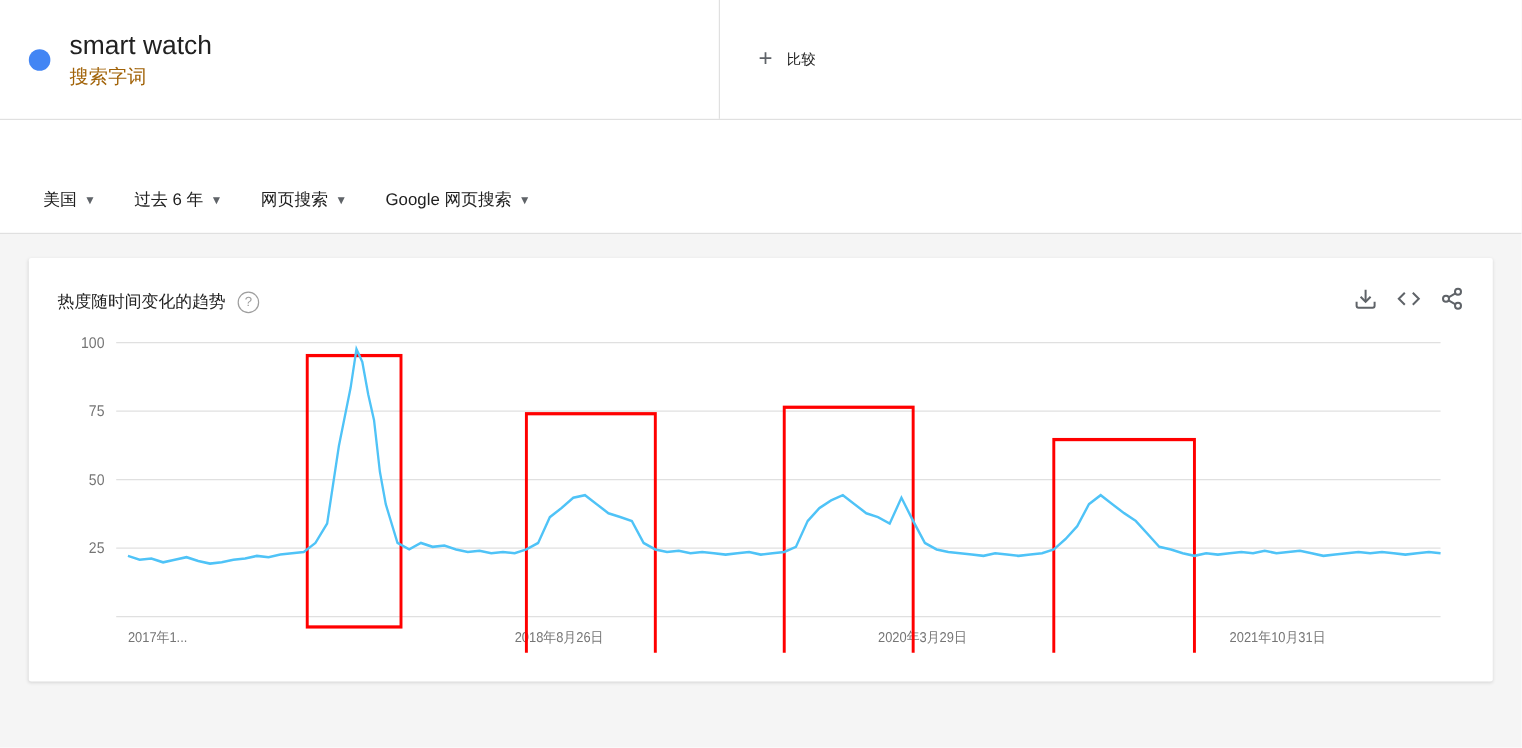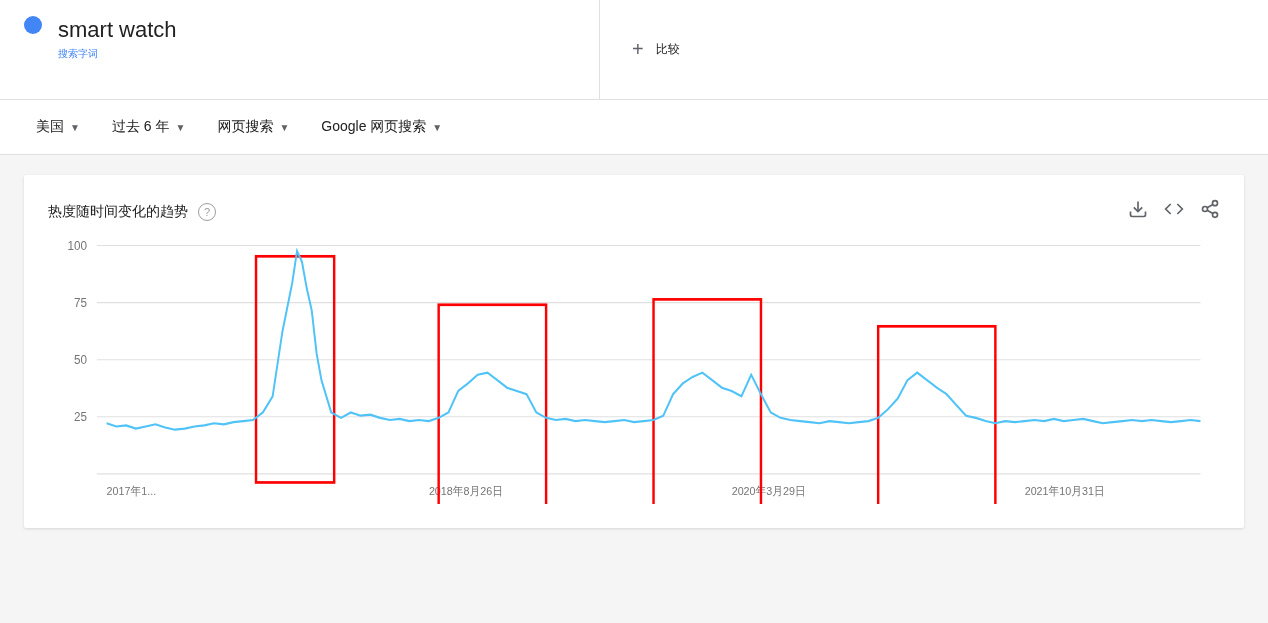--- a/index.html
+++ b/index.html
@@ -10,42 +10,43 @@
     }
     .top-bar {
       background: #fff;
       border-bottom: 1px solid #e0e0e0;
       display: flex;
       align-items: stretch;
       min-height: 100px;
     }
     .search-term-section {
       display: flex;
+      align-items: center;
       padding: 16px 24px;
       border-right: 1px solid #e0e0e0;
       flex: 0 0 600px;
     }
     .blue-dot {
       width: 18px;
       height: 18px;
       border-radius: 50%;
       background: #4285f4;
       margin-right: 16px;
       flex-shrink: 0;
     }
     .term-info {}
     .term-name {
       font-size: 22px;
       font-weight: 400;
       color: #212121;
       line-height: 1.3;
     }
     .term-label {
-      font-size: 10px;
-      color: #3b82f6;
+      font-size: 16px;
+      color: #a16207;
       margin-top: 2px;
     }
     .compare-section {
       display: flex;
       align-items: center;
       padding: 16px 32px;
       gap: 12px;
     }
     .compare-plus {
       font-size: 20px;
@@ -67,20 +68,21 @@
       display: flex;
       align-items: center;
       gap: 6px;
       padding: 6px 12px;
       border: none;
       background: transparent;
       font-size: 14px;
       color: #212121;
       cursor: pointer;
       border-radius: 4px;
+      margin-top: 40px;
     }
     .chevron-down {
       font-size: 10px;
       color: #5f6368;
     }
     .main-card {
       background: #fff;
       margin: 20px 24px;
       border-radius: 2px;
       box-shadow: 0 1px 3px rgba(0,0,0,0.12);

